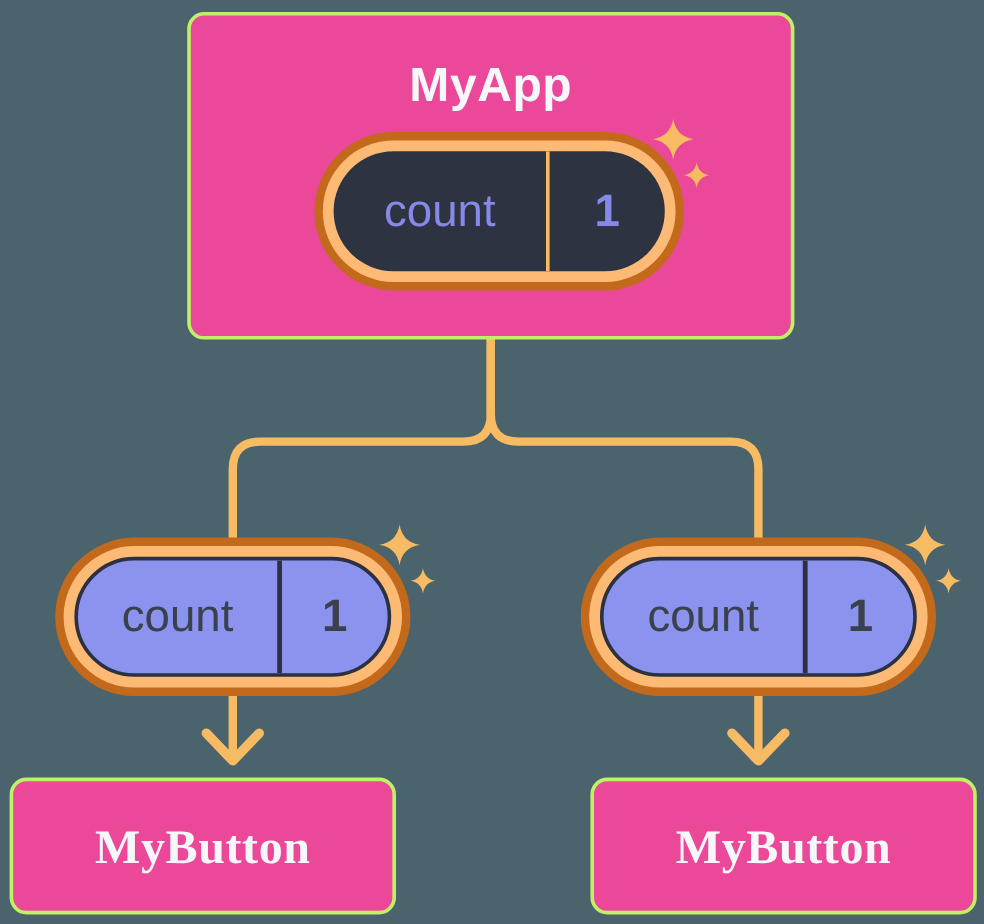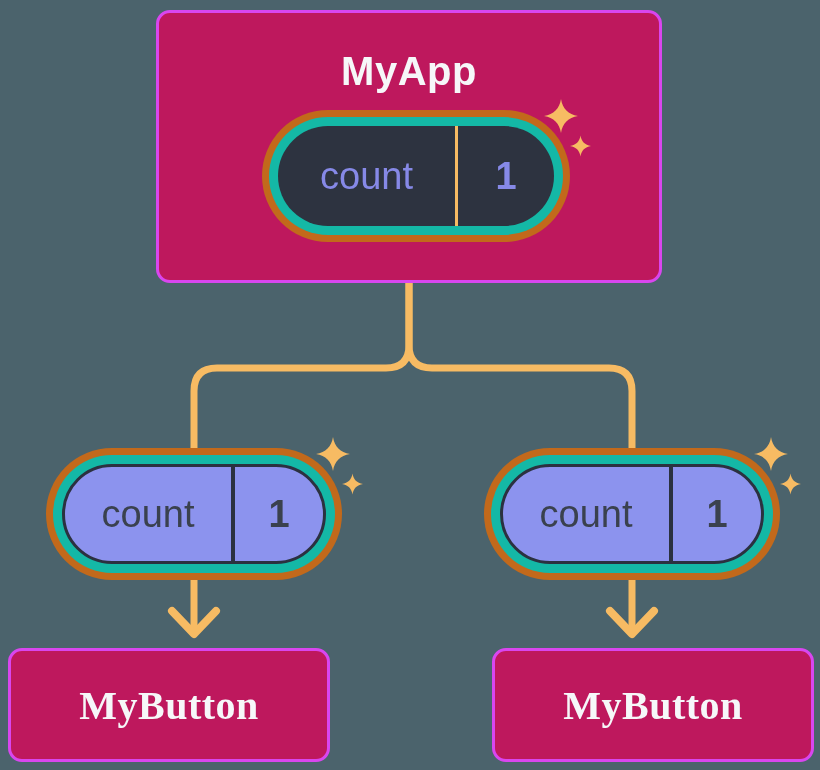--- a/index.html
+++ b/index.html
@@ -10,22 +10,22 @@
     overflow:hidden;
   }
   .diagram{position:relative;width:820px;height:770px;}
 
   
   .connectors{position:absolute;left:0;top:0;z-index:0;}
 
   
   .node{
     position:absolute;
-    background:#be185d;
-    border:3px solid #d946ef;
+    background:#ec4899;
+    border:3px solid #bef264;
     border-radius:14px;
     box-sizing:border-box;
     z-index:2;
   }
   .node-root{left:156px;top:10px;width:506px;height:273px;}
   .node-child{width:322px;height:114px;display:flex;align-items:center;justify-content:center;font-family:Liberation Serif, serif;}
   .node-child-left{left:8px;top:648px;}
   .node-child-right{left:492px;top:648px;}
   .node-label{
     color:#F6F7F9;
@@ -41,21 +41,21 @@
   .pill{
     position:absolute;
     border-radius:999px;
     background:#C2691B;          
     padding:7px;
     box-sizing:border-box;
     z-index:3;
   }
   .pill-inner{
     border-radius:999px;
-    background:#14b8a6;          
+    background:#fdba74;          
     padding:9px;
     width:100%;height:100%;
     box-sizing:border-box;
   }
   .pill-content{
     border-radius:999px;
     width:100%;height:100%;
     box-sizing:border-box;
     display:flex;align-items:stretch;
     overflow:hidden;

